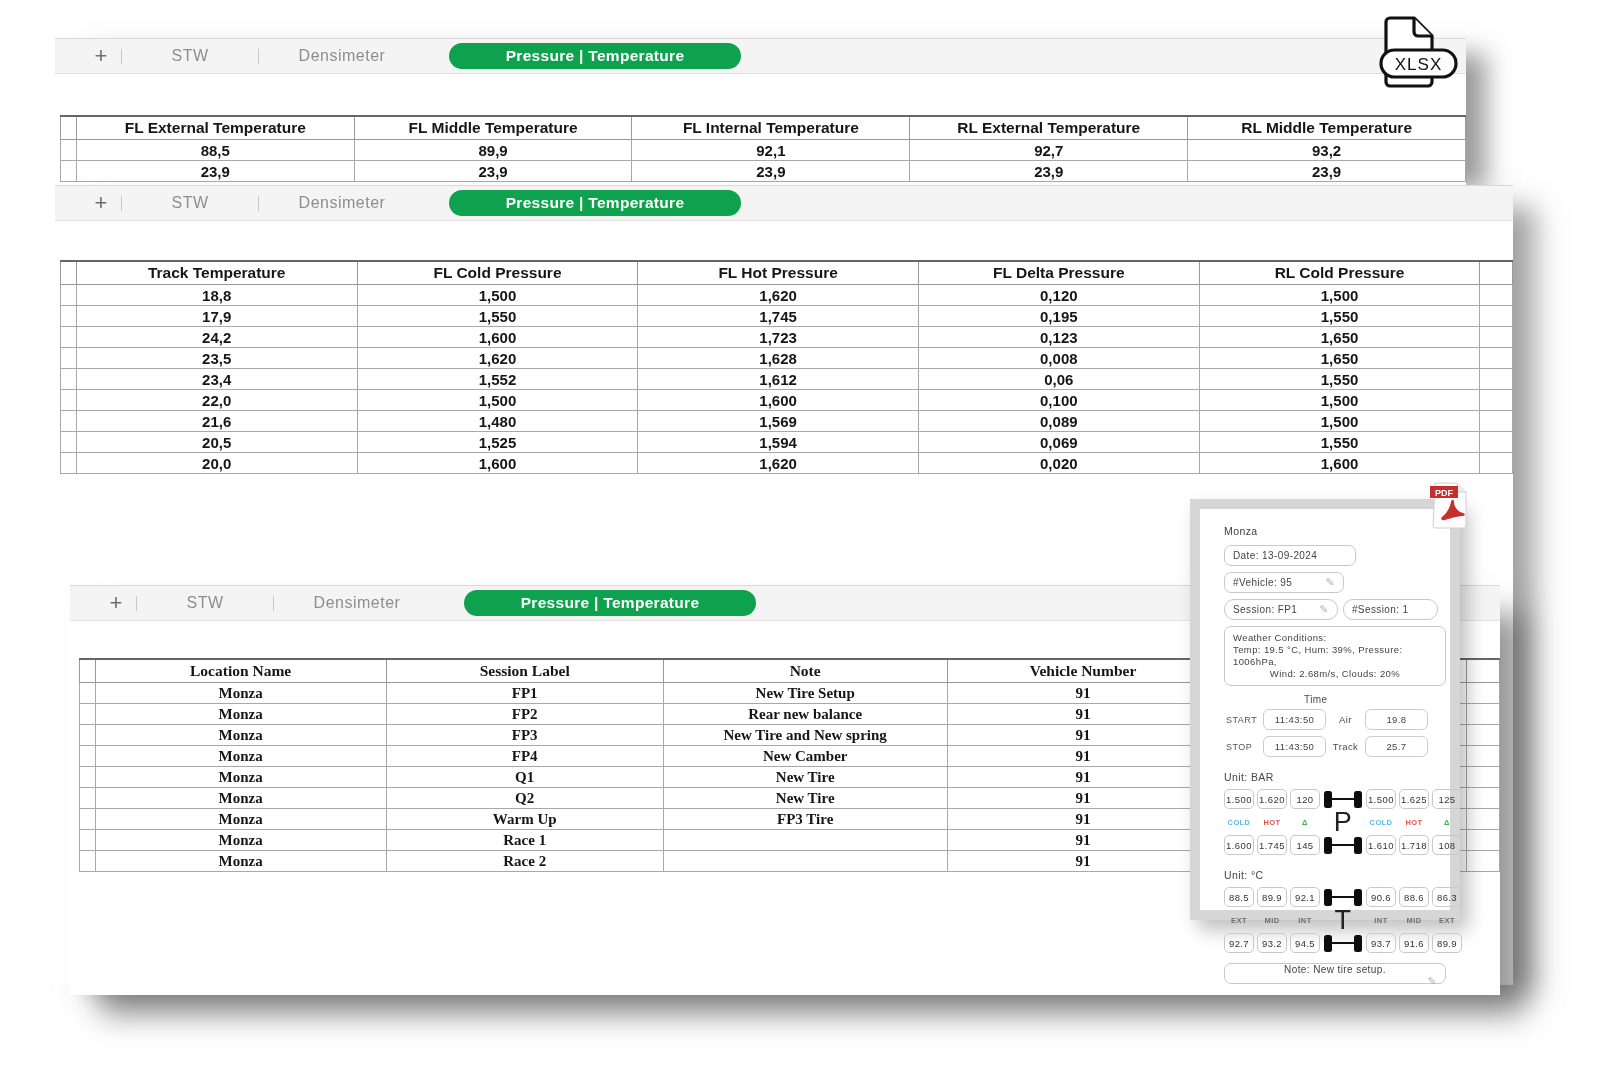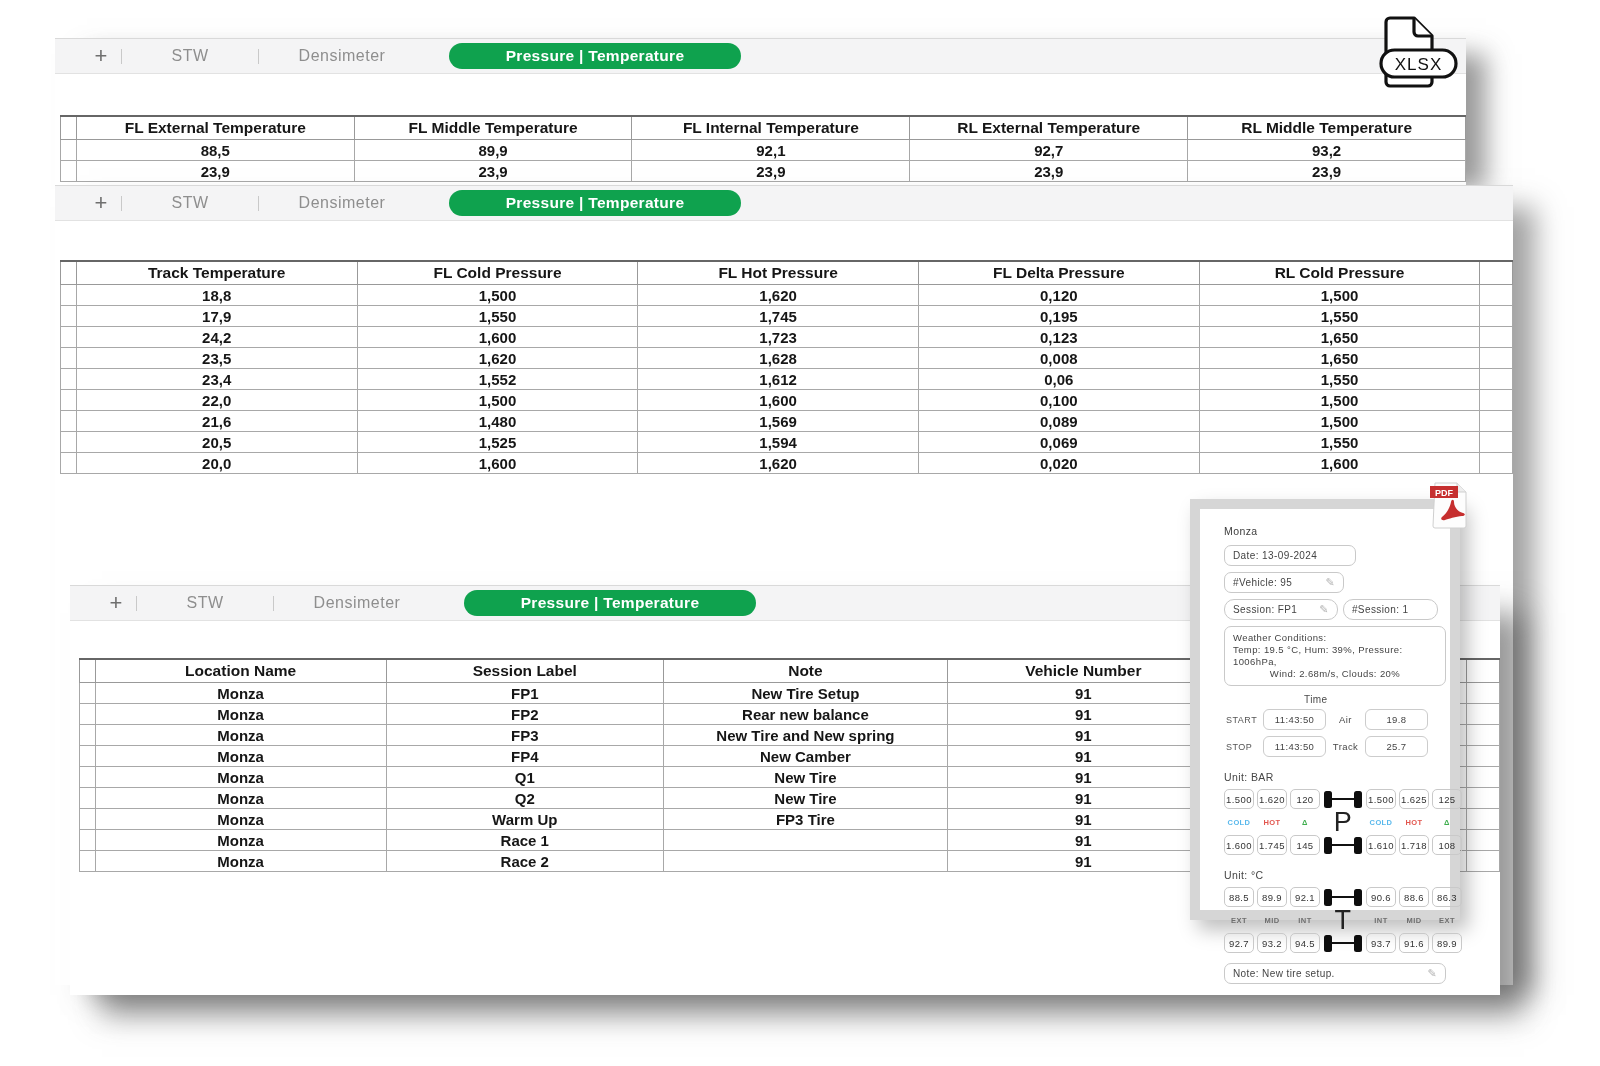--- a/index.html
+++ b/index.html
@@ -24,21 +24,21 @@
             color:#fff;font-weight:bold;font-size:15.5px;text-align:center;line-height:26px;letter-spacing:.3px;}
   
   table.grid{position:absolute;border-collapse:collapse;table-layout:fixed;background:#fff;
              font-weight:bold;color:#161616;}
   table.grid th{font-size:15.5px;height:22px;border:1px solid #999;border-top:2px solid #666;
                 padding:0;overflow:hidden;white-space:nowrap;}
   table.grid td{font-size:15px;height:20px;border:1px solid #a8a8a8;text-align:center;padding:0;
                 overflow:hidden;white-space:nowrap;}
   #tbl-temp {top:77px;left:5px;}
   #tbl-press{top:75px;left:5px;}
-  #tbl-sess {top:73px;left:9px;}
+  #tbl-sess {top:73px;left:9px;font-family:Liberation Serif, serif;}
   
   #pdf-card{position:absolute;left:1190px;top:499px;width:270px;height:421px;z-index:4;
             background:#d6d6d6;padding:10px;box-sizing:border-box;
             box-shadow:8px 10px 18px rgba(0,0,0,.25);}
   .pdf-sheet{position:relative;background:#fff;width:100%;height:100%;box-sizing:border-box;
              padding:12px 12px 8px 12px;color:#474747;letter-spacing:.4px;}
   .pdf-badge{position:absolute;top:-22px;right:-12px;width:44px;height:52px;z-index:5;}
   .pdf-loc{font-size:10.5px;margin:4px 0 8px 12px;color:#3d3d3d;}
   .fbox{border:1px solid #c9c9c9;border-radius:7px;background:#fff;height:21px;box-sizing:border-box;
         display:flex;align-items:center;padding:0 8px;font-size:10px;color:#444;margin:0 0 6px 12px;}
@@ -61,21 +61,21 @@
   .tiregrid{display:grid;grid-template-columns:repeat(3,30px) 40px repeat(3,30px);
             column-gap:3px;row-gap:3px;align-items:center;justify-items:center;margin-left:12px;}
   .vcell{width:30px;height:20px;border:1px solid #c9c9c9;border-radius:5px;box-sizing:border-box;
          display:flex;align-items:center;justify-content:center;font-size:9.5px;color:#333;}
   .lbl{font-size:7.5px;letter-spacing:.4px;color:#6e6e6e;font-weight:bold;}
   .lbl.cold{color:var(--cold,#58b8ec);} .lbl.hot{color:var(--hot,#e2564e);} .lbl.delta{color:var(--delta,#3fae4e);}
   .axle{width:38px;height:18px;display:flex;align-items:center;}
   .axle .tire{width:8px;height:17px;background:#0d0d0d;border-radius:2.5px;}
   .axle .bar{flex:1;height:2px;background:#111;}
   .axis{font-size:27px;color:#222;line-height:20px;}
-  .notebox{margin:10px 2px 0 12px;width:222px;}
+  .notebox{margin:10px 2px 0 12px;width:222px;flex-direction:column;}
 </style>
 </head>
 <body>
 
 <div class="stage">
 
   <section class="sheet-card" id="win-temp">
     <div class="tabbar">
       <span class="tab-add">+</span>
       <span class="tab-divider"></span>

